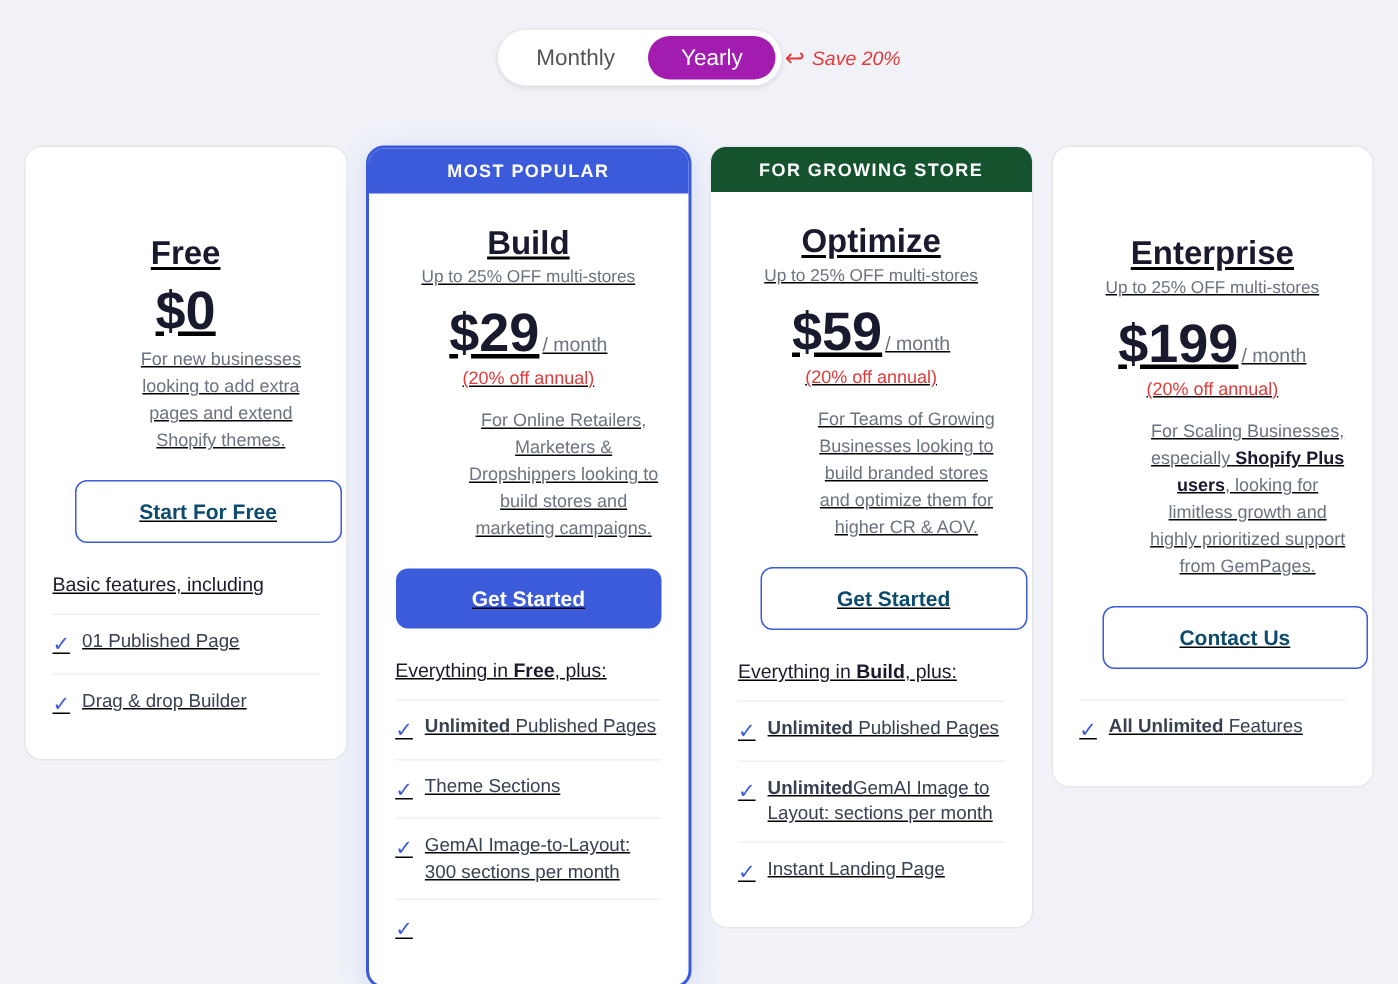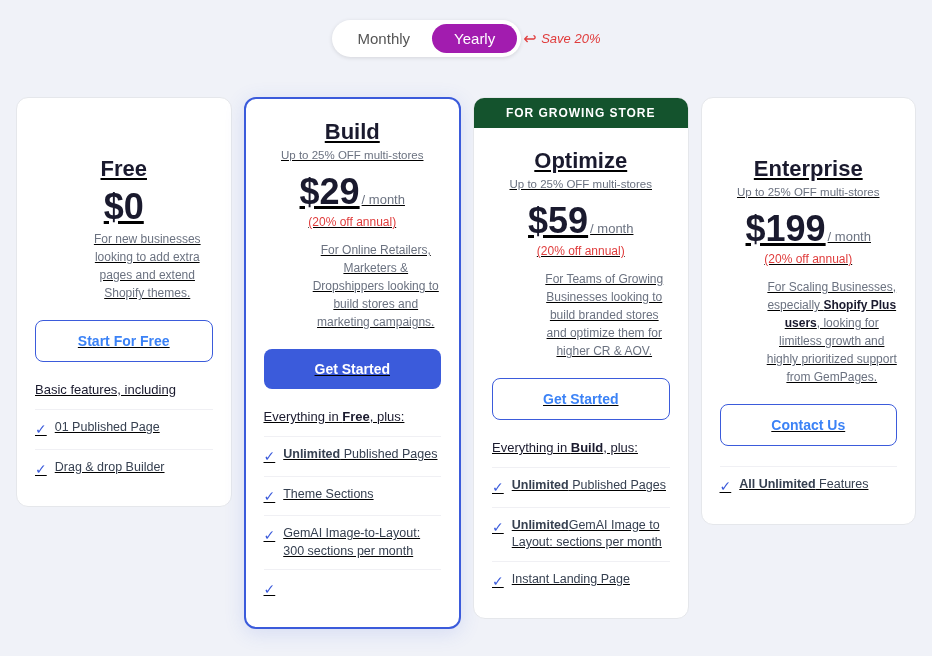--- a/index.html
+++ b/index.html
@@ -169,21 +169,22 @@
       font-size: 14px;
       font-weight: 600;
       cursor: pointer;
       border: none;
       margin-bottom: 20px;
       transition: opacity 0.2s;
     }
     .btn-outline {
       background: #fff;
       border: 1.5px solid #3b5bdb;
-      color: #3b82f6;
+      color: #0c4a6e;
+      margin-left: 15px;
     }
     .btn-solid {
       background: #3b5bdb;
       color: #fff;
     }
 
     
     .features-label {
       font-size: 13px;
       color: #1a1a2e;
@@ -240,20 +241,21 @@
           <span class="check">✓</span>
           <span>01 Published Page</span>
         </div>
         <div class="feature-item">
           <span class="check">✓</span>
           <span>Drag &amp; drop Builder</span>
         </div>
       </div>
     </div>
     <div class="card highlighted">
+      <div class="card-badge blue">MOST POPULAR</div>
       <div class="card-body">
         <div class="plan-name">Build</div>
         <div class="plan-subtitle">Up to 25% OFF multi-stores</div>
         <div class="plan-price-row">
           <span class="plan-price">$29</span>
           <span class="plan-period">/ month</span>
         </div>
         <div class="plan-annual">(20% off annual)</div>
         <div class="plan-desc">For Online Retailers, Marketers &amp; Dropshippers looking to build stores and marketing campaigns.</div>
         <button class="btn btn-solid">Get Started</button>

